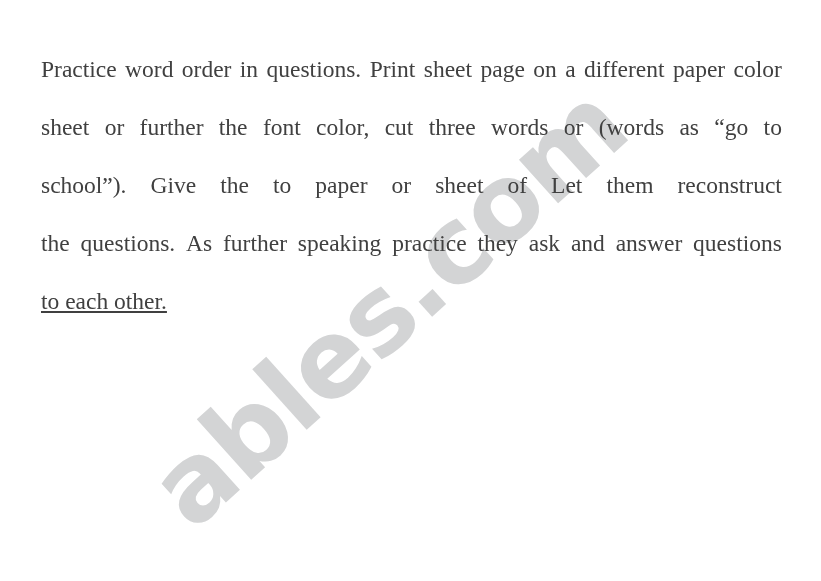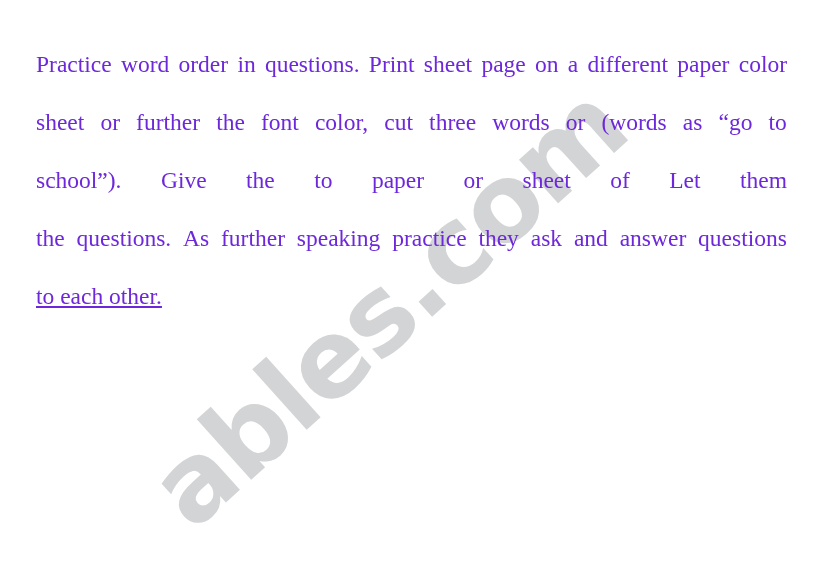--- a/index.html
+++ b/index.html
@@ -52,23 +52,23 @@
 
   
   #content {
     position: absolute;
     left: 33px;
     top: 32px;
     width: 757px;
     z-index: 2;
   }
   .para {
-    margin: 3px;
+    margin: 8px;
     text-align: justify;
-    color: #6d28d9;
+    color: #404040;
     font-size: 23.5px;
     line-height: 58px;
     font-family: "Liberation Serif", "DejaVu Serif", serif;
   }
   .para .ln {
     display: block;
     white-space: nowrap;
   }
   
   .para .ln.just {
@@ -133,20 +133,21 @@
         <span class="w">school”).</span>
         <span class="w">Give</span>
         <span class="w">the</span>
         <span class="w">to</span>
         <span class="w">paper</span>
         <span class="w">or</span>
         <span class="w">sheet</span>
         <span class="w">of</span>
         <span class="w">Let</span>
         <span class="w">them</span>
+        <span class="w">reconstruct</span>
       </span>
 
       <span class="ln just">
         <span class="w">the</span>
         <span class="w">questions.</span>
         <span class="w">As</span>
         <span class="w">further</span>
         <span class="w">speaking</span>
         <span class="w">practice</span>
         <span class="w">they</span>

